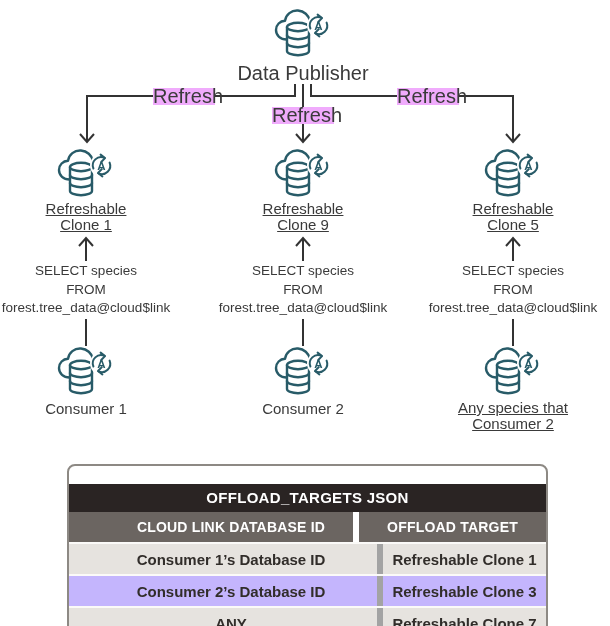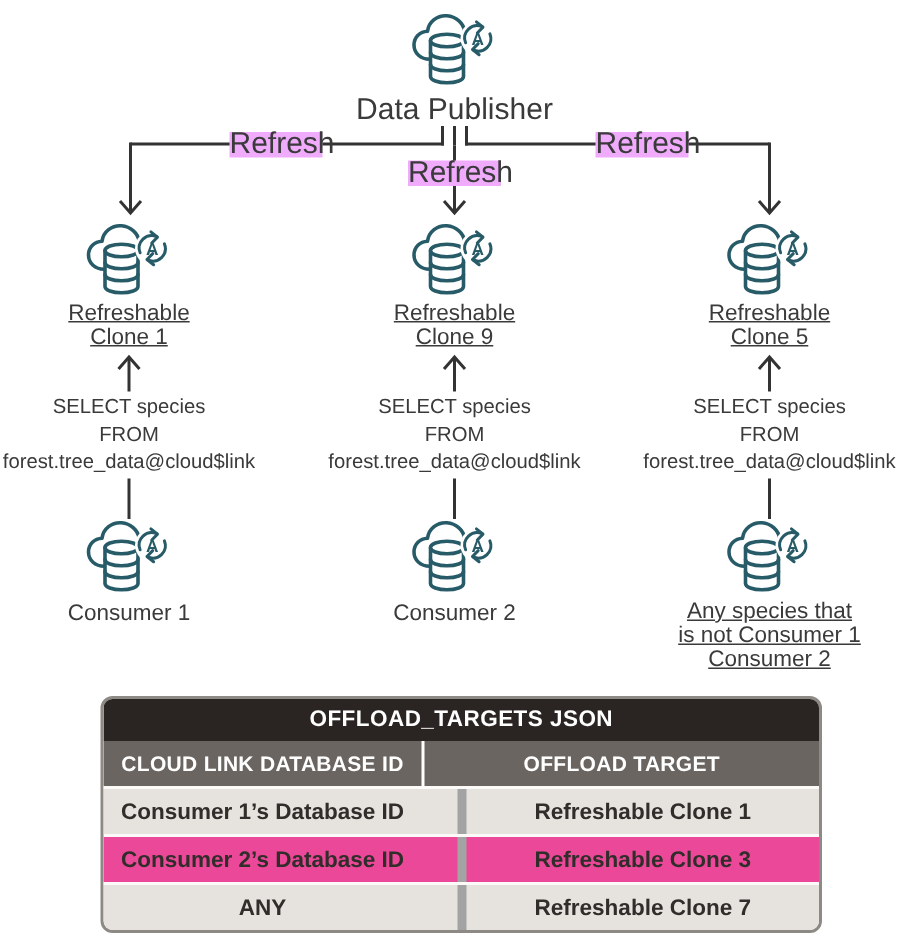--- a/index.html
+++ b/index.html
@@ -26,32 +26,32 @@
   }
   .sql-block span{display:block;}
 
   
   .otable{
     position:absolute;left:67px;top:464px;width:477px;
     border:2px solid #8d8984;border-radius:8px;overflow:hidden;background:#fff;
   }
   .otable .title{
     background:#2a2423;color:#fff;font-weight:700;font-size:15px;
-    text-align:center;height:28px;line-height:28px;letter-spacing:.3px;
+    text-align:center;height:28px;line-height:28px;letter-spacing:.3px;margin-top:18px;
   }
   .hrow{display:flex;background:#6b6561;color:#fff;font-weight:700;
     font-size:14px;height:30px;letter-spacing:.2px;}
   .brow{display:flex;height:30px;border-top:2px solid #fbfaf8;
     font-weight:600;font-size:15px;color:#312d2a;gap:24px;}
   .row-odd{background:#e6e3df;}
-  .row-even{background:#ec4899;justify-content:space-between;}
+  .row-even{background:#c4b5fd;justify-content:space-between;}
   .c1,.c2{display:flex;align-items:center;justify-content:center;height:100%;}
-  .c1{width:212px;}
+  .c1{width:244px;margin-left:40px;}
   .c2{flex:1;}
-  .hrow .c2{border-left:2px solid #ffffff;}
+  .hrow .c2{border-left:6px solid #ffffff;}
   .brow .c2{border-left:6px solid #a3a3a3;}
 </style>
 </head>
 <body>
 
 <div class="canvas">
 
   <svg width="0" height="0" style="position:absolute" aria-hidden="true">
     <defs>
       <g id="adbicon" fill="none" stroke="#285b68" stroke-width="2.4" stroke-linecap="round" stroke-linejoin="round">
@@ -149,21 +149,20 @@
   <svg class="adb" style="left:271px;top:344px" viewBox="0 0 64 54">
       <use href="#adbicon"></use>
     </svg>
   <div class="node-label" style="left:233px;top:401px;width:140px">Consumer 2</div>
 
   <svg class="adb" style="left:481px;top:344px" viewBox="0 0 64 54">
       <use href="#adbicon"></use>
     </svg>
   <div class="node-label" style="left:418px;top:400px;width:190px">
     <span>Any species that</span>
-    <span>is not Consumer 1</span>
     <span>Consumer 2</span>
   </div>
 
   <div class="otable">
     <div class="title">OFFLOAD_TARGETS JSON</div>
     <div class="hrow">
       <div class="c1">CLOUD LINK DATABASE ID</div>
       <div class="c2">OFFLOAD TARGET</div>
     </div>
     <div class="brow row-odd">

